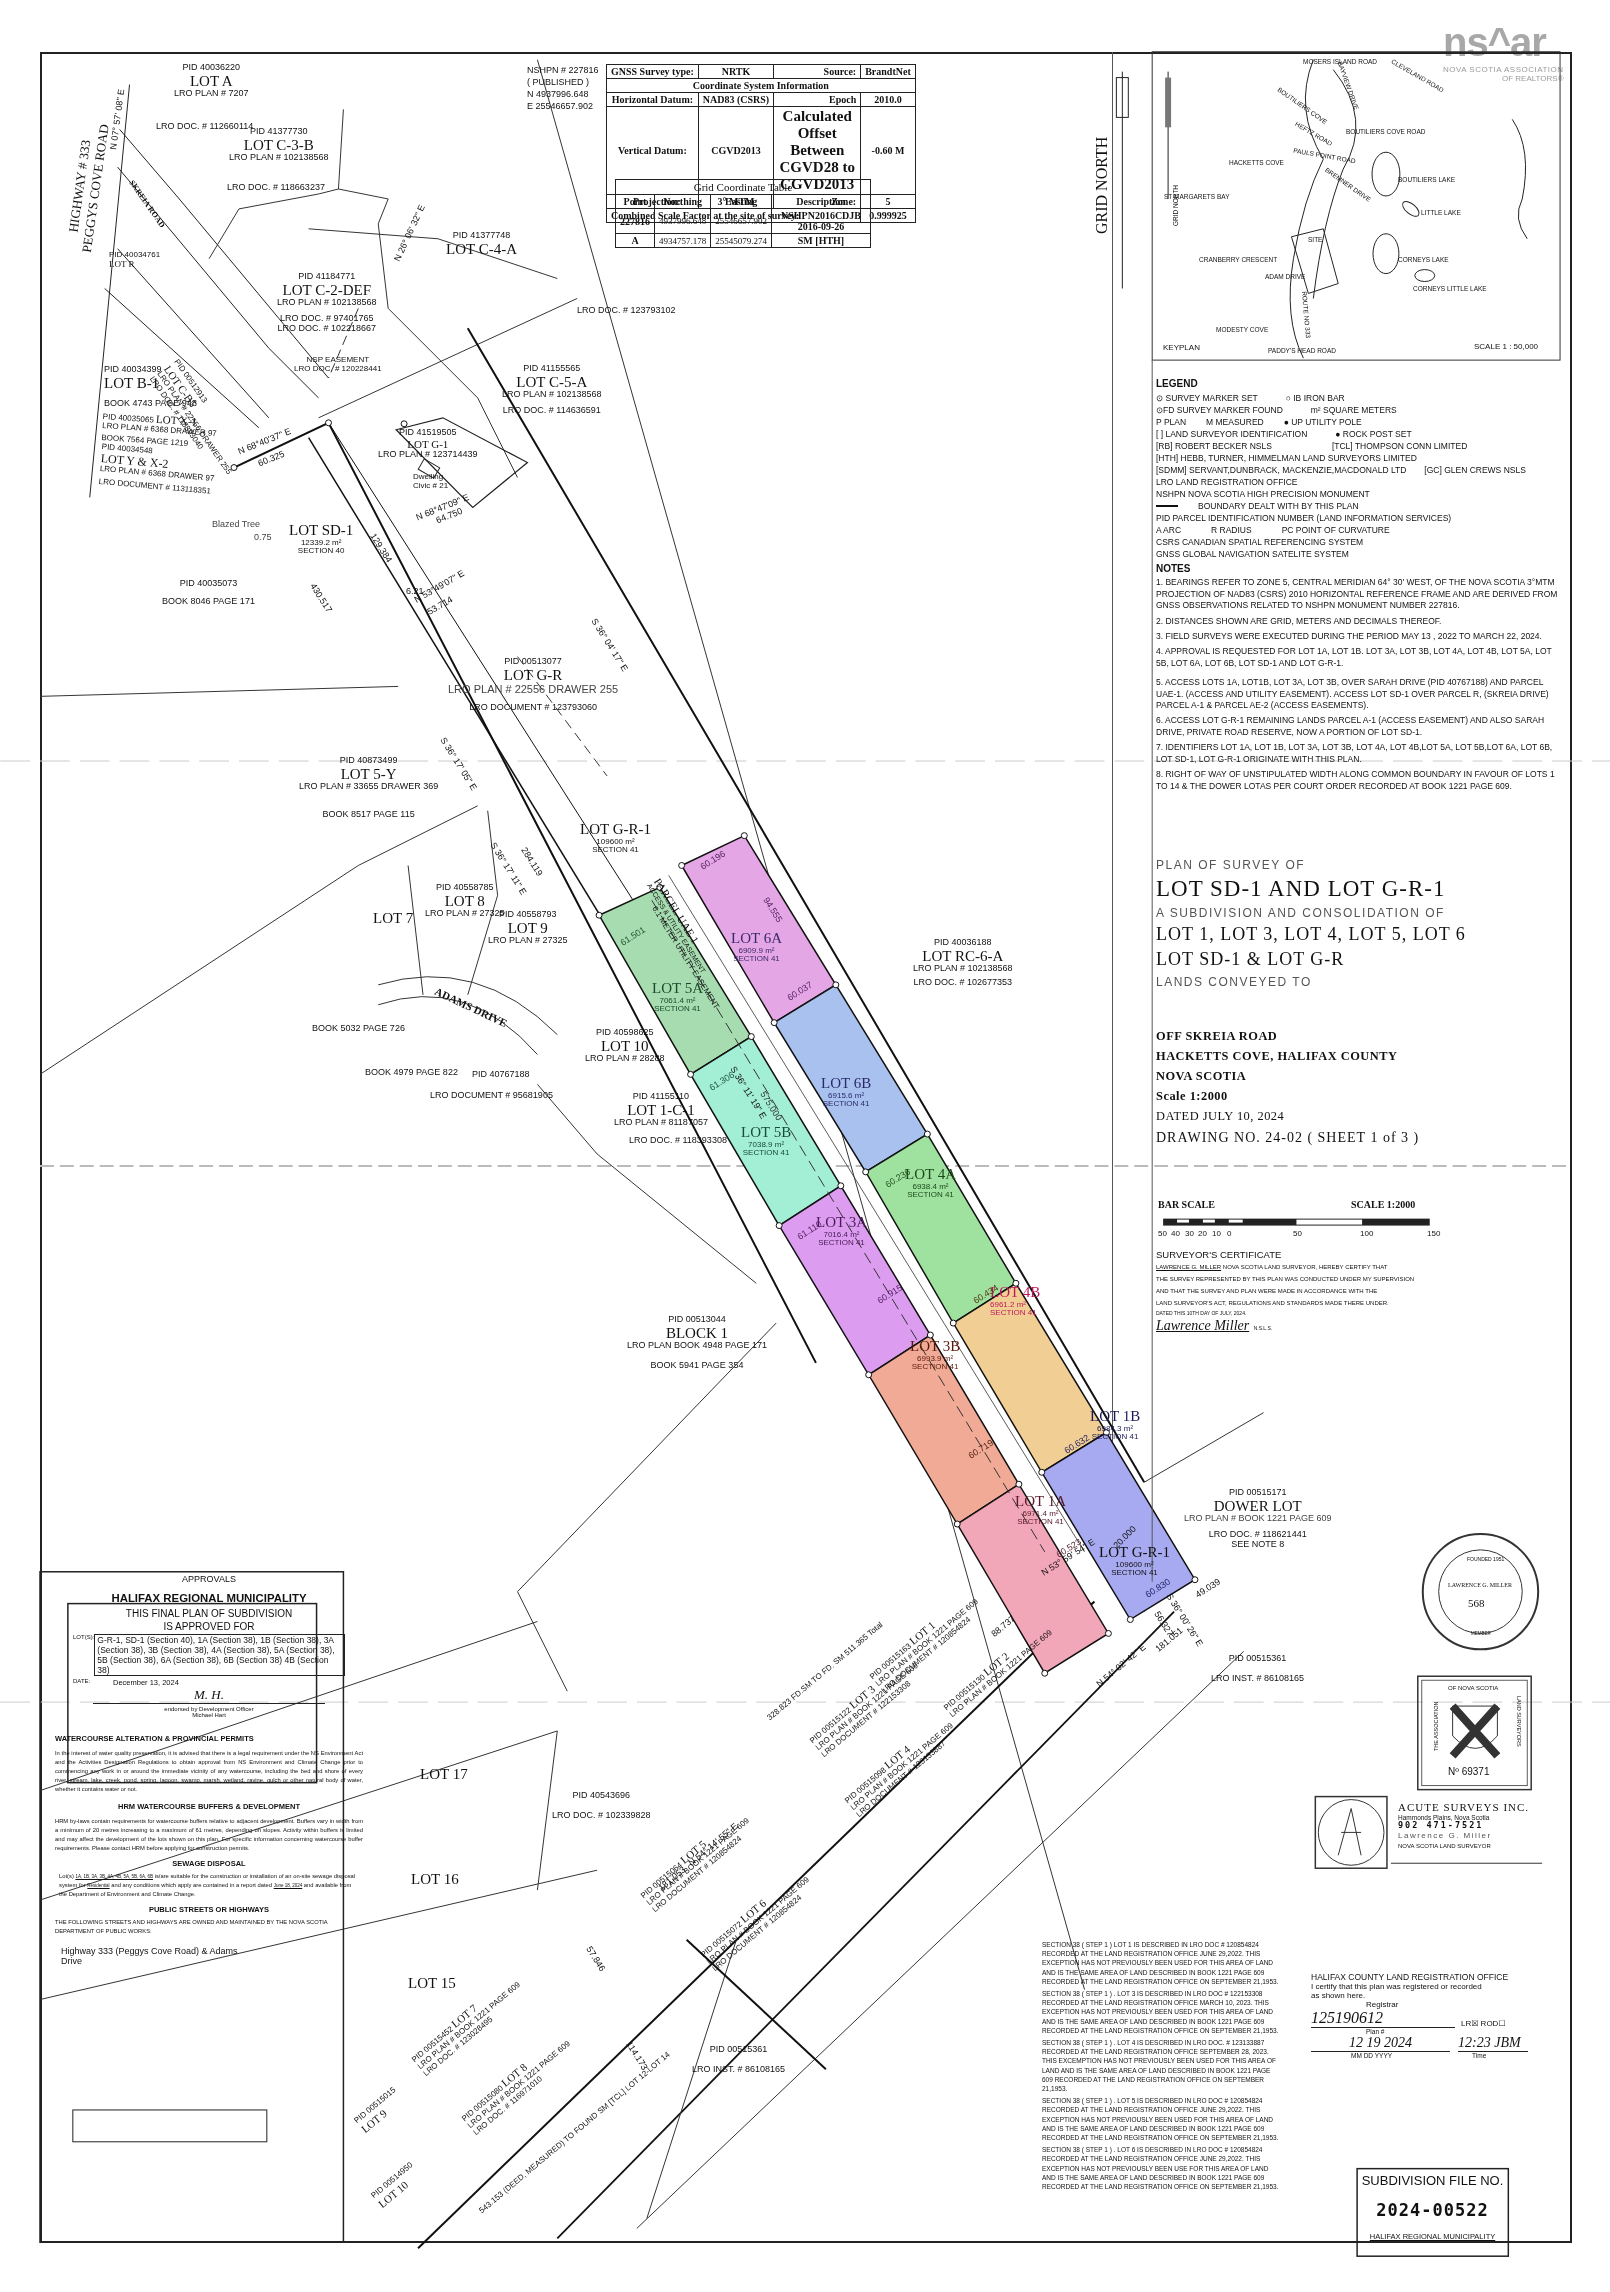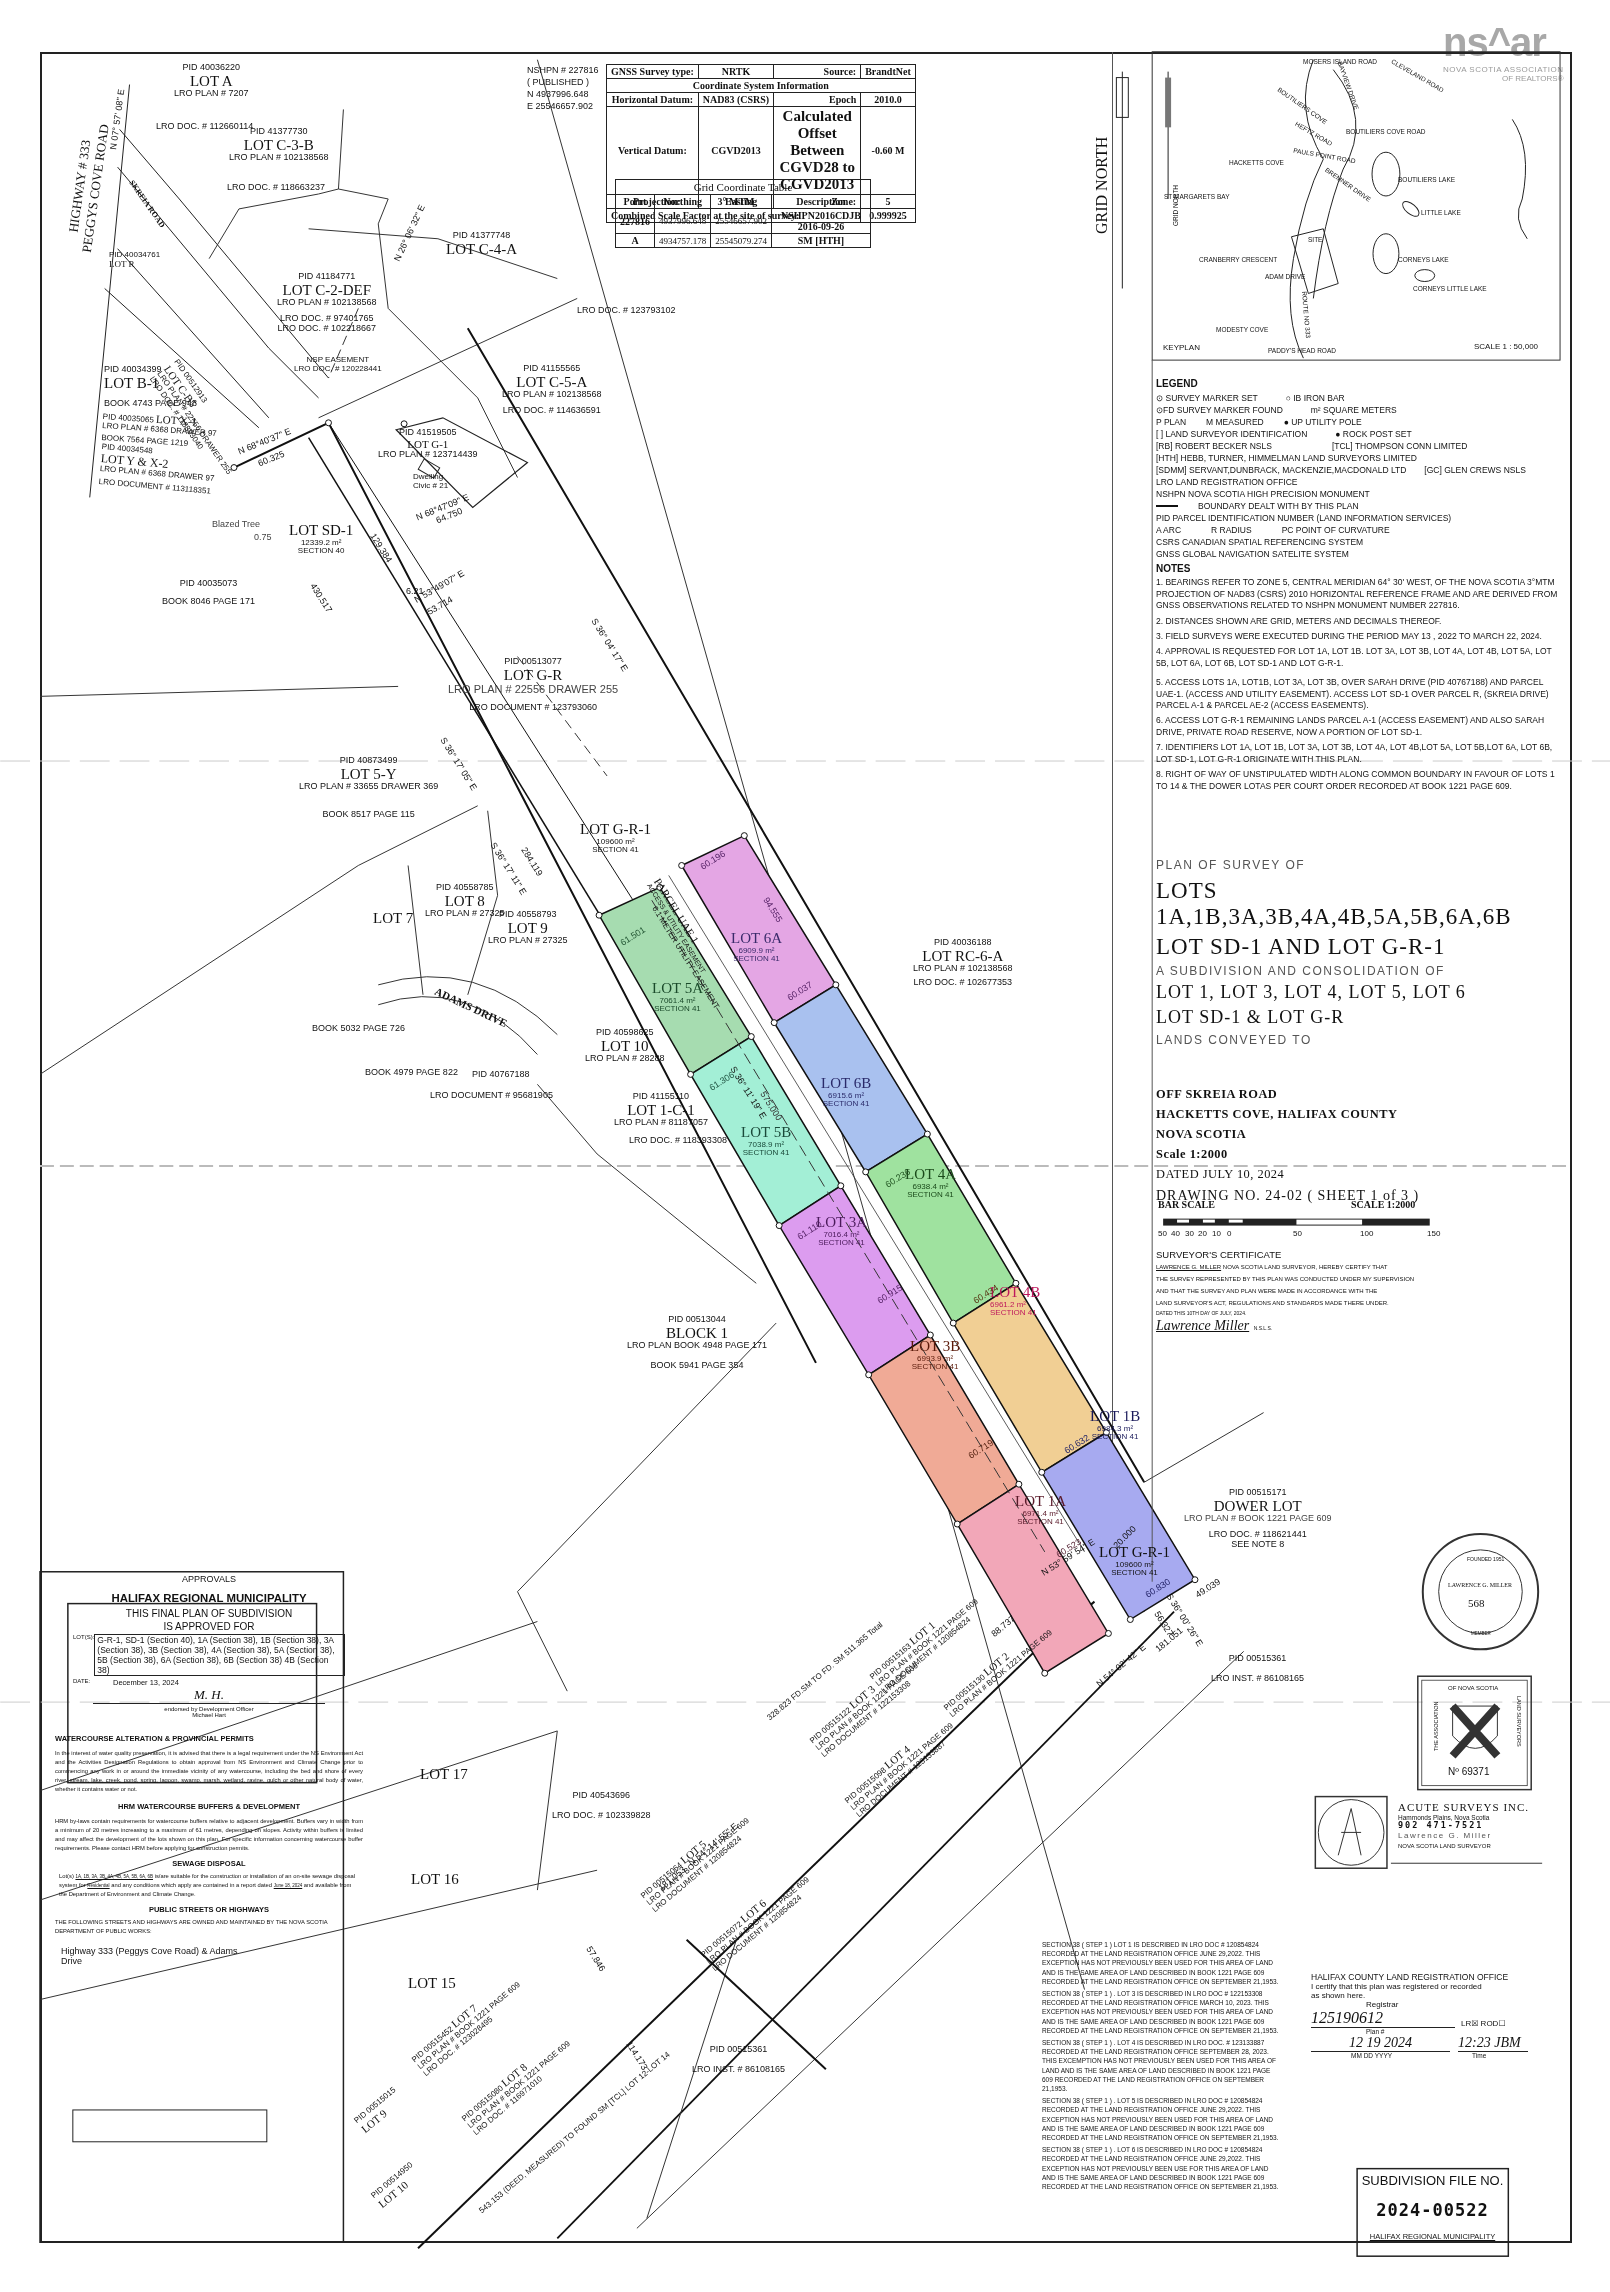--- a/index.html
+++ b/index.html
@@ -334,21 +334,20 @@
   <div style="margin-bottom:4px;">3. FIELD SURVEYS WERE EXECUTED DURING THE PERIOD MAY 13 , 2022 TO MARCH 22, 2024.</div>
   <div style="margin-bottom:8px;">4. APPROVAL IS REQUESTED FOR LOT 1A, LOT 1B. LOT 3A, LOT 3B, LOT 4A, LOT 4B, LOT 5A, LOT 5B, LOT 6A, LOT 6B, LOT SD-1 AND LOT G-R-1.</div>
   <div style="margin-bottom:4px;">5. ACCESS LOTS 1A, LOT1B, LOT 3A, LOT 3B, OVER SARAH DRIVE (PID 40767188) AND PARCEL UAE-1. (ACCESS AND UTILITY EASEMENT). ACCESS LOT SD-1 OVER PARCEL R, (SKREIA DRIVE) PARCEL A-1 &amp; PARCEL AE-2 (ACCESS EASEMENTS).</div>
   <div style="margin-bottom:4px;">6. ACCESS LOT G-R-1 REMAINING LANDS PARCEL A-1 (ACCESS EASEMENT) AND ALSO SARAH DRIVE, PRIVATE ROAD RESERVE, NOW A PORTION OF LOT SD-1.</div>
   <div style="margin-bottom:4px;">7. IDENTIFIERS LOT 1A, LOT 1B, LOT 3A, LOT 3B, LOT 4A, LOT 4B,LOT 5A, LOT 5B,LOT 6A, LOT 6B, LOT SD-1, LOT G-R-1 ORIGINATE WITH THIS PLAN.</div>
   <div>8. RIGHT OF WAY OF UNSTIPULATED WIDTH ALONG COMMON BOUNDARY IN FAVOUR OF LOTS 1 TO 14 &amp; THE DOWER LOTAS PER COURT ORDER RECORDED AT BOOK 1221 PAGE 609.</div>
 </div>
 
 <div class="abs titleblk" style="left:1156px;top:858px;width:418px;">
   <div class="thin">PLAN OF SURVEY OF</div>
-  <div class="big" style="margin-top:6px;">LOTS 1A,1B,3A,3B,4A,4B,5A,5B,6A,6B</div>
   <div class="big" style="margin-top:4px;">LOT SD-1 AND LOT G-R-1</div>
   <div class="thin" style="margin-top:4px;">A SUBDIVISION AND CONSOLIDATION OF</div>
   <div class="mid" style="margin-top:4px;">LOT 1, LOT 3, LOT 4, LOT 5, LOT 6</div>
   <div class="mid" style="margin-top:4px;">LOT SD-1 &amp; LOT G-R</div>
   <div class="thin" style="margin-top:5px;">LANDS CONVEYED TO</div>
   <div class="loc" style="margin-top:40px;">OFF SKREIA ROAD</div>
   <div class="loc" style="margin-top:5px;">HACKETTS COVE, HALIFAX COUNTY</div>
   <div class="loc" style="margin-top:5px;">NOVA SCOTIA</div>
   <div class="loc" style="margin-top:5px;">Scale 1:2000</div>
   <div class="loc" style="margin-top:5px;font-weight:normal;">DATED JULY 10, 2024</div>

